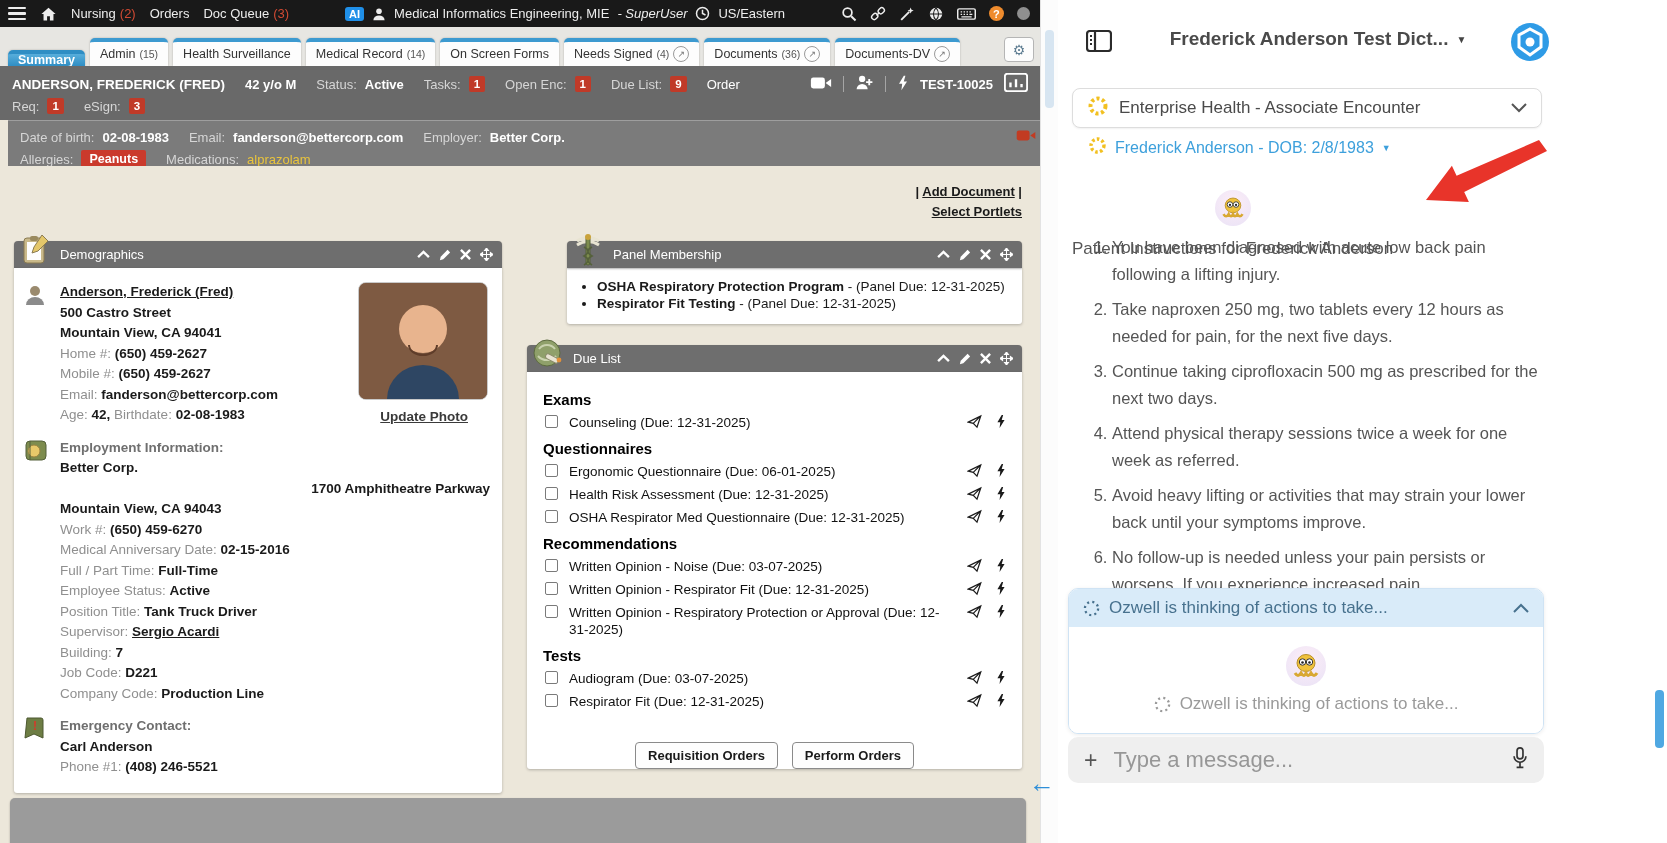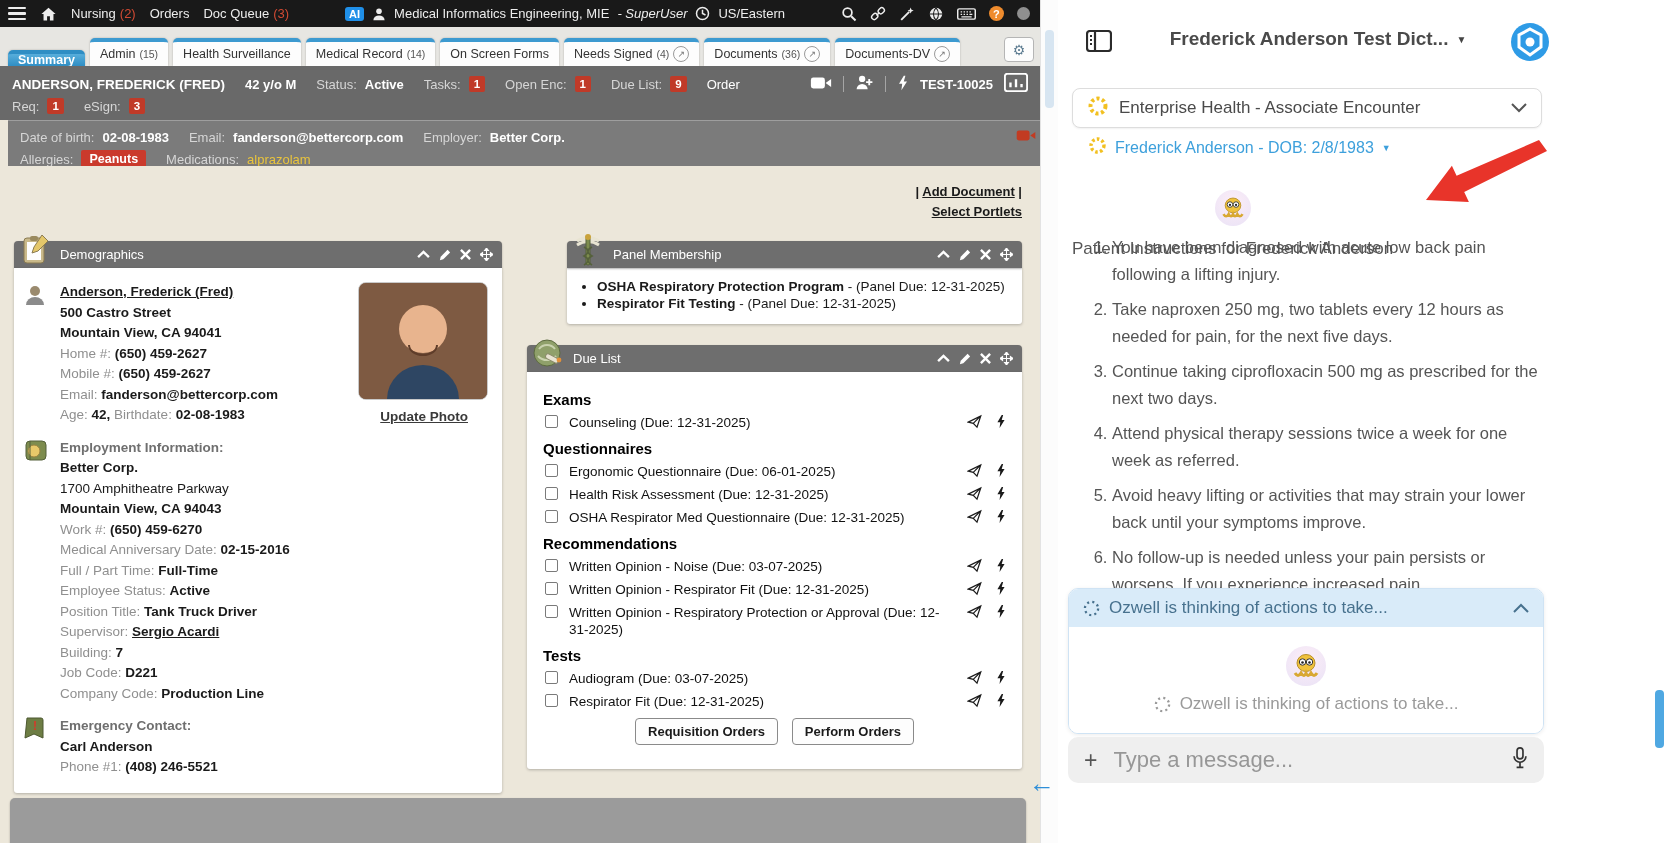--- a/index.html
+++ b/index.html
@@ -114,21 +114,21 @@
   .pm-body li { margin:2px 0; }
   .pm-name { font-weight:bold; }
 
   
   .dl-body { padding:10px 16px 0 16px; font-size:13.5px; color:#111; height:397px; position:relative; }
   .dl-heading { font-size:15px; font-weight:bold; color:#000; margin:9px 0 4px; }
   .dl-item { position:relative; padding-left:26px; padding-right:62px; margin:6px 0; line-height:17px; }
   .dl-cb { position:absolute; left:2px; top:1px; width:13px; height:13px; border:1.5px solid #7a7a7a; border-radius:2px; background:#fff; cursor:pointer; }
   .dl-icons { position:absolute; right:0; top:0; display:flex; gap:14px; align-items:center; }
   .dl-icons svg { cursor:pointer; }
-  .dl-buttons { text-align:center; margin-top:8px; }
+  .dl-buttons { text-align:center; margin-top:32px; }
   .dl-buttons button {
     font-family:"Liberation Sans", sans-serif; font-size:13px; font-weight:bold; color:#1a1a1a;
     background:#fdfdfd; border:1px solid #8a8a8a; border-radius:4px; padding:5px 12px; margin:0 5px; cursor:pointer;
   }
 
   .next-row-bar { position:absolute; left:10px; right:14px; top:632px; height:50px; background:#9b9b9b; border-radius:5px 5px 0 0; box-shadow:0 1px 2px rgba(0,0,0,.3); }
 
   
   .gap { position:absolute; left:1040px; top:0; width:18px; height:843px; background:#fcfcfc; border-left:1px solid #e3e3e3; }
   .main-scroll-thumb { position:absolute; left:4px; top:30px; width:9px; height:78px; background:#d7e5f1; border-radius:4px; cursor:pointer; }
@@ -465,21 +465,21 @@
           <div class="sec">
             <span class="sec-icon">
               <svg width="24" height="24" viewBox="0 0 24 24">
                   <rect x="2" y="3" width="20" height="19" rx="4" fill="#7d8c4e" stroke="#55613a"></rect>
                   <circle cx="10" cy="13" r="6" fill="#e8c96a" stroke="#9a8340"></circle>
                   <path d="M6 3 v19" stroke="#55613a"></path>
                 </svg>
             </span>
             <div class="sec-title">Employment Information:</div>
             <div class="val" style="font-weight:bold;">Better Corp.</div>
-            <div class="val" style="font-weight:normal;">1700 Amphitheatre Parkway</div>
+            <div class="val" style="font-weight:bold;text-align:right;">1700 Amphitheatre Parkway</div>
             <div class="val" style="font-weight:bold;">Mountain View, CA 94043</div>
             <div><span class="lbl">Work #:</span> <span class="val">(650) 459-6270</span></div>
             <div><span class="lbl">Medical Anniversary Date:</span> <span class="val">02-15-2016</span></div>
             <div><span class="lbl">Full / Part Time:</span> <span class="val">Full-Time</span></div>
             <div><span class="lbl">Employee Status:</span> <span class="val">Active</span></div>
             <div><span class="lbl">Position Title:</span> <span class="val">Tank Truck Driver</span></div>
             <div><span class="lbl">Supervisor:</span> <a class="demo-link">Sergio Acardi</a></div>
             <div><span class="lbl">Building:</span> <span class="val">7</span></div>
             <div><span class="lbl">Job Code:</span> <span class="val">D221</span></div>
             <div><span class="lbl">Company Code:</span> <span class="val">Production Line</span></div>

